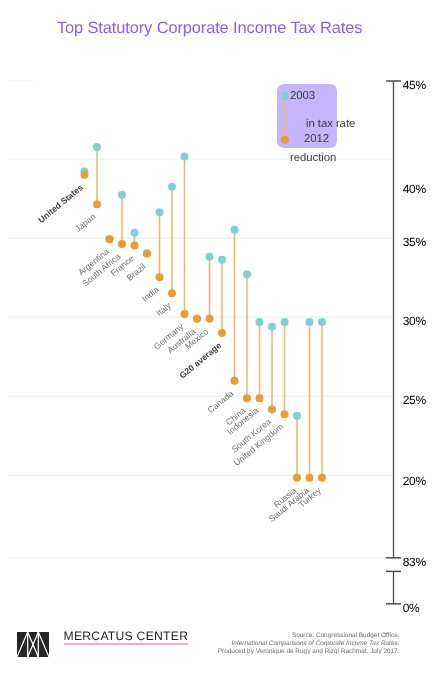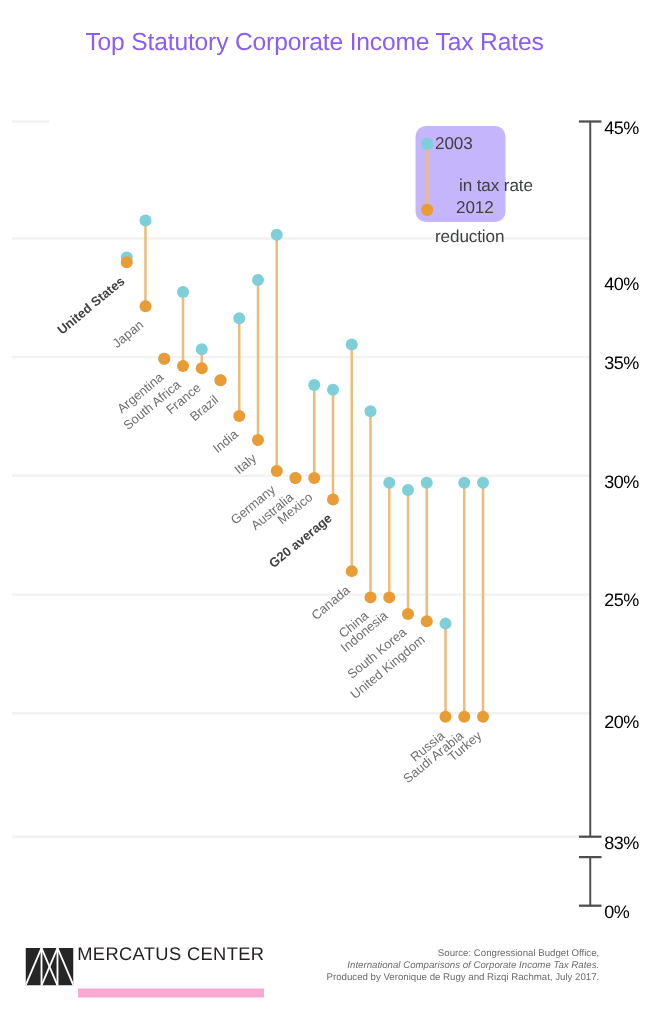--- a/index.html
+++ b/index.html
@@ -28,21 +28,21 @@
   .lg-2003{left:13px;top:6px;}
   .lg-n1{left:13px;top:21px;margin-top:47px;}
   .lg-n2{left:13px;top:34px;margin-left:16px;}
   .lg-2012{left:27px;top:49px;}
 
   .footer{position:absolute;left:0;top:620px;width:434px;height:60px;}
   .logo{position:absolute;left:0;top:0;width:200px;height:50px;}
   .logomark{position:absolute;left:16.5px;top:12px;display:block;}
   .logotext{position:absolute;left:51.5px;top:9px;}
   .lt1{font-size:12.2px;letter-spacing:0.25px;color:#231f20;line-height:14px;
-       border-bottom:6px solid #f9a8d4;padding-bottom:16px;}
+       border-bottom:2px solid #f9a8d4;padding-bottom:0px;margin-left:12px;}
   .lt2{font-size:11px;color:#231f20;line-height:14px;padding-top:0.5px;}
   .source{position:absolute;left:180px;width:219.5px;top:11.6px;text-align:right;
           font-size:6.45px;color:#6a6b6d;line-height:8.1px;}
   .source .ital{font-style:italic;}
 </style>
 </head>
 <body>
 
 <div id="stage">
   <div class="title">

